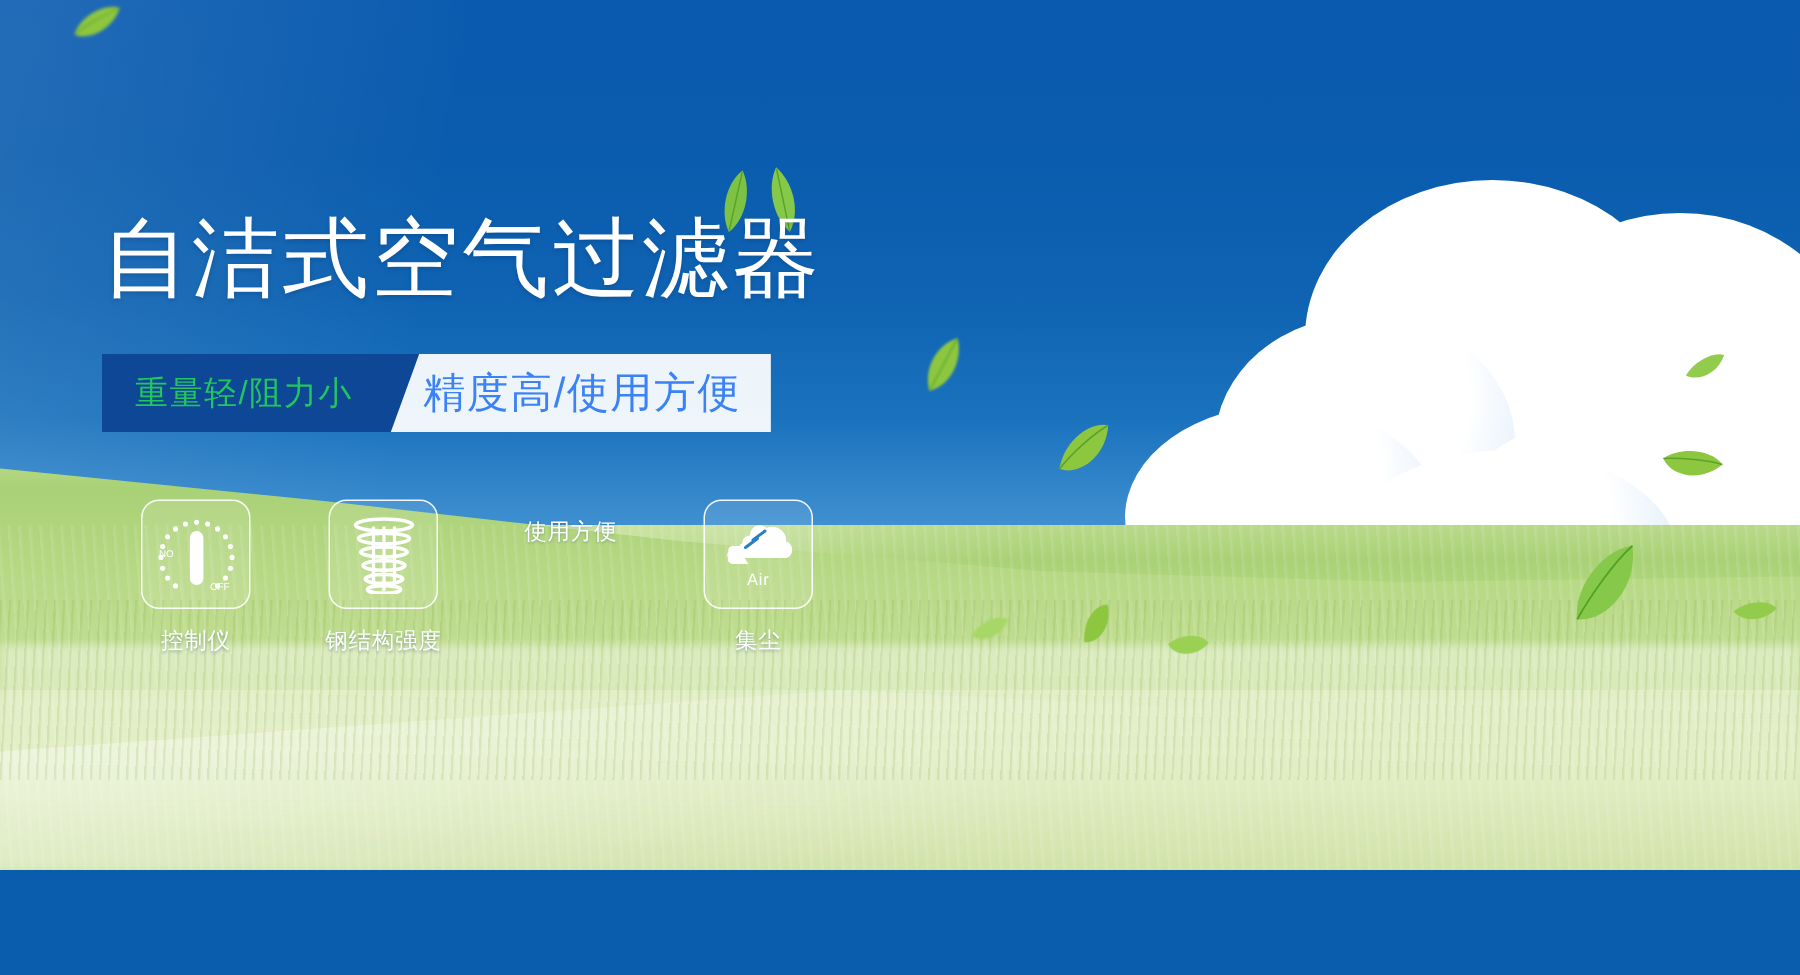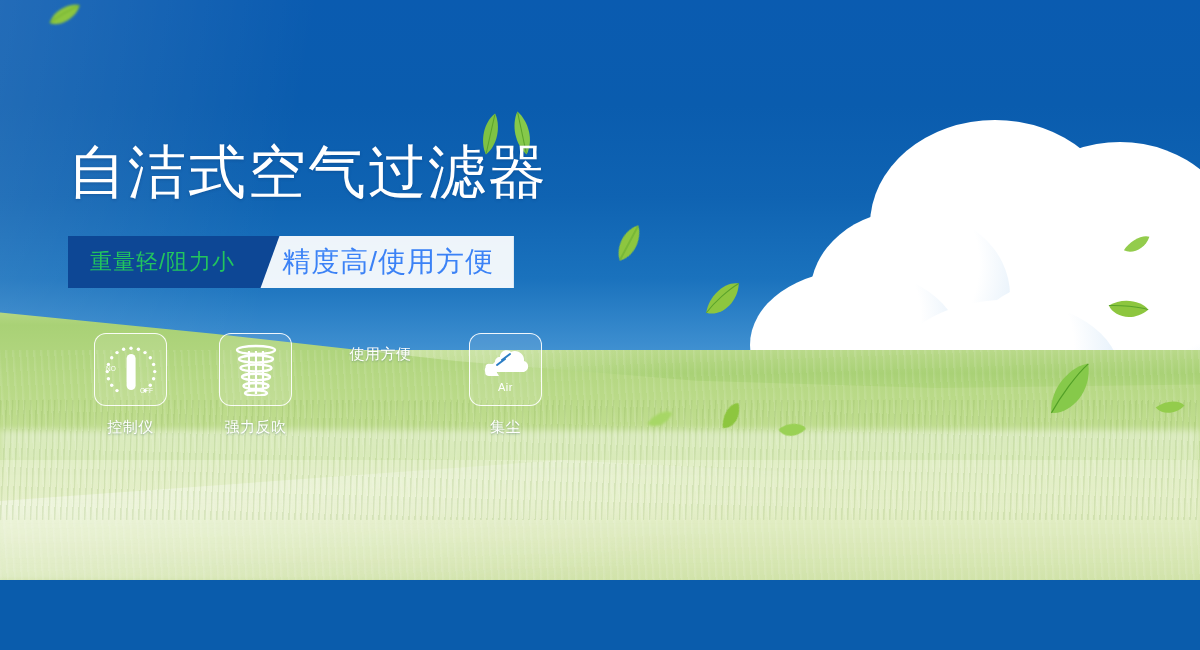--- a/index.html
+++ b/index.html
@@ -376,21 +376,21 @@
               <ellipse cx="25" cy="42" rx="12.5" ry="3"></ellipse>
               <ellipse cx="25" cy="49" rx="11" ry="2.6"></ellipse>
             </g>
             <g stroke="#ffffff" stroke-width="2.2">
               <line x1="18" y1="7" x2="18" y2="48"></line>
               <line x1="25" y1="7" x2="25" y2="50"></line>
               <line x1="32" y1="7" x2="32" y2="48"></line>
             </g>
           </svg>
         </div>
-        <div class="flabel">强力反吹</div>
+        <div class="flabel">钢结构强度</div>
       </div>
 
       <div class="feature">
         <div class="flabel">使用方便</div>
       </div>
 
       <div class="feature">
         <div class="fbox">
           <svg width="52" height="34" viewBox="0 0 52 34">
             <path d="M20 10 C20 4, 27 1, 31 5 C37 2, 45 7, 44 14 C49 15, 50 23, 44 25 L18 25 C12 25, 10 18, 15 15 C15 12, 17 10, 20 10 Z" fill="#ffffff"></path>

